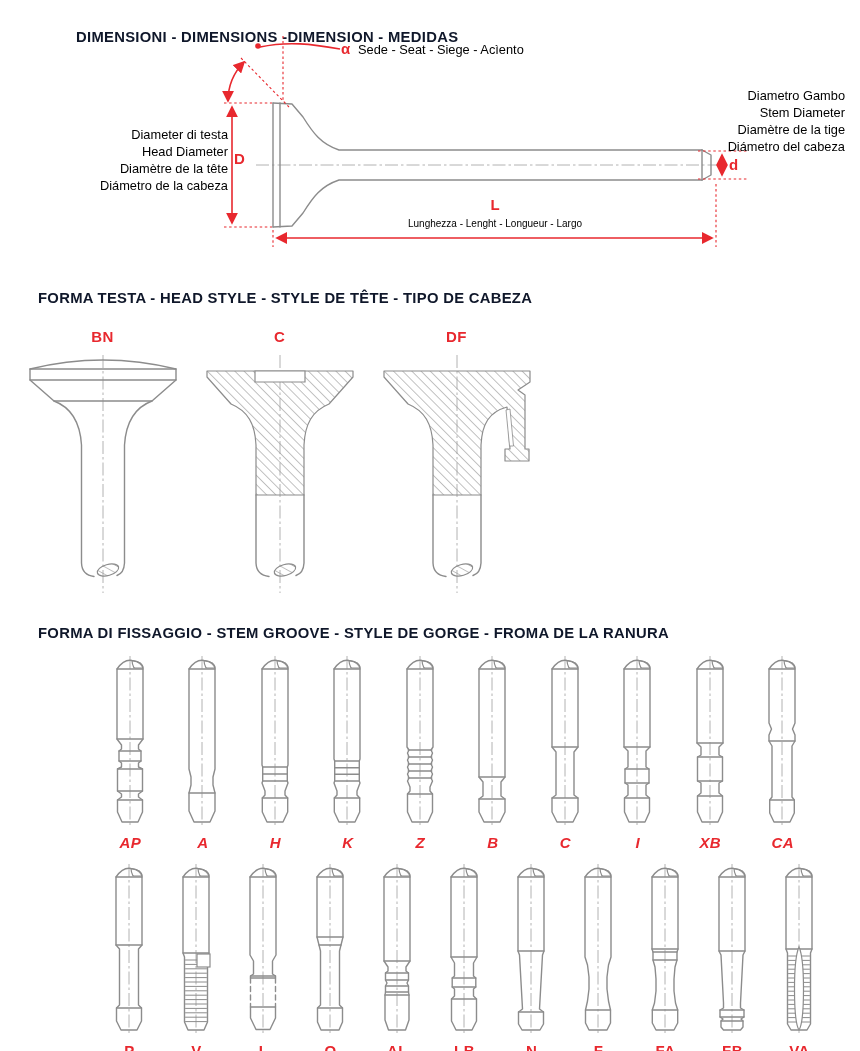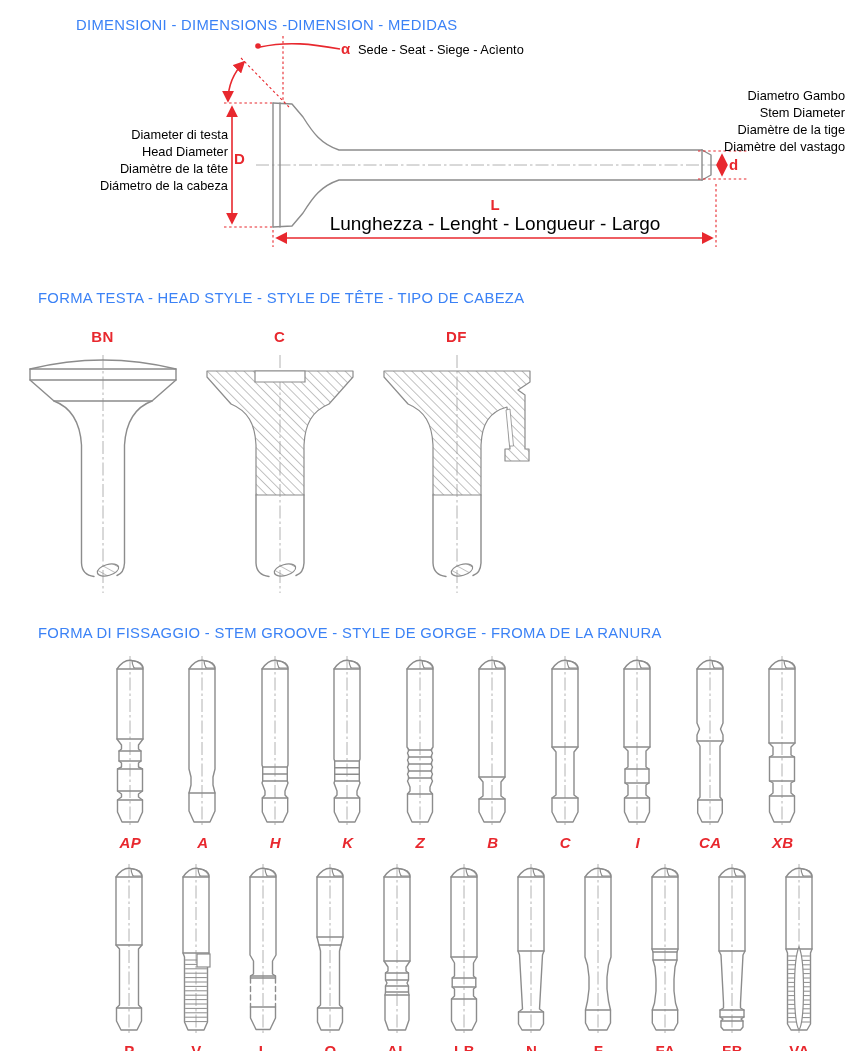--- a/index.html
+++ b/index.html
@@ -1,19 +1,19 @@
 <!DOCTYPE html>
 <html><head>
 <meta charset="utf-8">
 <style>
   html,body{margin:0;padding:0;}
   body{width:860px;height:1051px;background:#ffffff;overflow:hidden;
        font-family:"Liberation Sans",sans-serif;-webkit-font-smoothing:antialiased;}
-  .sec-title{position:relative;margin:4px 0 0 38px;font-size:14.8px;font-weight:normal;
-             letter-spacing:.3px;color:#3b82f6;}
+  .sec-title{position:relative;margin:16px 0 0 38px;font-size:14.8px;font-weight:bold;
+             letter-spacing:.3px;color:#0f172a;}
   
   #dims{position:relative;width:860px;height:268px;}
   #dims .t{position:absolute;left:38px;top:13px;}
   #dims svg{position:absolute;left:0;top:0;}
   .dim-label{position:absolute;color:#000000;font-size:12.8px;line-height:17px;}
   .dim-letter{position:absolute;color:#e8282e;font-size:15px;font-weight:bold;}
   .ralign{text-align:right;}
   .calign{text-align:center;}
   
   svg .outline{fill:none;stroke:#8c8c8c;stroke-width:1.4;stroke-linejoin:round;stroke-linecap:round;}
@@ -93,26 +93,26 @@
     <span>Head Diameter</span><br>
     <span>Diamètre de la tête</span><br>
     <span>Diámetro de la cabeza</span>
   </div>
   <div class="dim-letter" style="left:234px;top:150px;">D</div>
 
   <div class="dim-label ralign" style="right:15px;top:76px;width:220px;margin-top:11px;">
     <span>Diametro Gambo</span><br>
     <span>Stem Diameter</span><br>
     <span>Diamètre de la tige</span><br>
-    <span>Diamètre del vastago</span>
+    <span>Diámetro del cabeza</span>
   </div>
   <div class="dim-letter" style="left:729px;top:156px;">d</div>
 
   <div class="dim-letter calign" style="left:275px;top:196px;width:440px;">L</div>
-  <div class="dim-label calign" style="left:275px;top:215px;width:440px;font-size:19px;">Lunghezza - Lenght - Longueur - Largo</div>
+  <div class="dim-label calign" style="left:275px;top:215px;width:440px;font-size:10px;">Lunghezza - Lenght - Longueur - Largo</div>
 </div>
 
 <div class="sec-title" id="t2">FORMA TESTA - HEAD STYLE - STYLE DE TÊTE - TIPO DE CABEZA</div>
 
 <div id="heads">
   <div class="head-cell">
     <div class="head-label">BN</div>
     <svg width="170" height="250" viewBox="0 0 170 250">
       <line class="cl" x1="85" y1="6" x2="85" y2="244"></line>
       <path class="outline" d="M12,20 Q85,2 158,20"></path>
@@ -223,36 +223,36 @@
         <path d="M15,16 L15,94 L19,98 L19,114 L16,116 L16,130 L19,132 L19,142 L15.5,145 L15.5,159 L20,169 L36,169 L40.5,159 L40.5,145 L37,142 L37,132 L40,130 L40,116 L37,114 L37,98 L41,94 L41,16 Z" class="outline"></path>
         <line x1="15" y1="94" x2="41" y2="94" class="outline" stroke-width="1.1"></line>
         <line x1="16" y1="116" x2="40" y2="116" class="outline" stroke-width="1.1"></line>
         <line x1="16" y1="130" x2="40" y2="130" class="outline" stroke-width="1.1"></line>
         <line x1="15.5" y1="145" x2="40.5" y2="145" class="outline" stroke-width="1.1"></line>
         <path d="M15,16 Q22,6 30,7.5 Q41,9 41,16" class="outline" stroke-width="1.1"></path>
         <path d="M30,7.5 Q41,9 41,15 L32,15 Q30,11 30,7.5 Z" class="hatchfill" stroke-width="0.8"></path>
       </svg><span class="groove-label">I</span></div>
   <div class="g-cell"><svg width="57" height="175" viewBox="0 0 57 175">
         <line x1="28" y1="3" x2="28" y2="173" class="cl"></line>
-        <path d="M15,16 L15,70 L17.5,76 L15,82 L15,88 L18,93 L18,144 L15.7,147 L15.7,160 L20,169 L36,169 L40.3,160 L40.3,147 L38,144 L38,93 L41,88 L41,82 L38.5,76 L41,70 L41,16 Z" class="outline"></path>
-        <line x1="15" y1="88" x2="41" y2="88" class="outline" stroke-width="1.1"></line>
-        <line x1="15.7" y1="147" x2="40.3" y2="147" class="outline" stroke-width="1.1"></line>
-        <path d="M15,16 Q22,6 30,7.5 Q41,9 41,16" class="outline" stroke-width="1.1"></path>
-        <path d="M30,7.5 Q41,9 41,15 L32,15 Q30,11 30,7.5 Z" class="hatchfill" stroke-width="0.8"></path>
-      </svg><span class="groove-label">CA</span></div>
-  <div class="g-cell"><svg width="57" height="175" viewBox="0 0 57 175">
-        <line x1="28" y1="3" x2="28" y2="173" class="cl"></line>
         <path d="M15,16 L15,90 L19,94 L19,102 L15.5,104 L15.5,128 L19,130 L19,140 L15.5,143 L15.5,159 L20,169 L36,169 L40.5,159 L40.5,143 L37,140 L37,130 L40.5,128 L40.5,104 L37,102 L37,94 L41,90 L41,16 Z" class="outline"></path>
         <line x1="15" y1="90" x2="41" y2="90" class="outline" stroke-width="1.1"></line>
         <line x1="15.5" y1="104" x2="40.5" y2="104" class="outline" stroke-width="1.1"></line>
         <line x1="15.5" y1="128" x2="40.5" y2="128" class="outline" stroke-width="1.1"></line>
         <line x1="15.5" y1="143" x2="40.5" y2="143" class="outline" stroke-width="1.1"></line>
         <path d="M15,16 Q22,6 30,7.5 Q41,9 41,16" class="outline" stroke-width="1.1"></path>
         <path d="M30,7.5 Q41,9 41,15 L32,15 Q30,11 30,7.5 Z" class="hatchfill" stroke-width="0.8"></path>
       </svg><span class="groove-label">XB</span></div>
+  <div class="g-cell"><svg width="57" height="175" viewBox="0 0 57 175">
+        <line x1="28" y1="3" x2="28" y2="173" class="cl"></line>
+        <path d="M15,16 L15,70 L17.5,76 L15,82 L15,88 L18,93 L18,144 L15.7,147 L15.7,160 L20,169 L36,169 L40.3,160 L40.3,147 L38,144 L38,93 L41,88 L41,82 L38.5,76 L41,70 L41,16 Z" class="outline"></path>
+        <line x1="15" y1="88" x2="41" y2="88" class="outline" stroke-width="1.1"></line>
+        <line x1="15.7" y1="147" x2="40.3" y2="147" class="outline" stroke-width="1.1"></line>
+        <path d="M15,16 Q22,6 30,7.5 Q41,9 41,16" class="outline" stroke-width="1.1"></path>
+        <path d="M30,7.5 Q41,9 41,15 L32,15 Q30,11 30,7.5 Z" class="hatchfill" stroke-width="0.8"></path>
+      </svg><span class="groove-label">CA</span></div>
 </div>
 
 <div id="grow2">
   <div class="g-cell"><svg width="57" height="175" viewBox="0 0 57 175">
         <line x1="28" y1="3" x2="28" y2="173" class="cl"></line>
         <path d="M15,16 L15,84 L18.5,88 L18.5,144 L15.5,147 L15.5,160 L20,169 L36,169 L40.5,160 L40.5,147 L37.5,144 L37.5,88 L41,84 L41,16 Z" class="outline"></path>
         <line x1="15" y1="84" x2="41" y2="84" class="outline" stroke-width="1.1"></line>
         <line x1="15.5" y1="147" x2="40.5" y2="147" class="outline" stroke-width="1.1"></line>
         <path d="M15,16 Q22,6 30,7.5 Q41,9 41,16" class="outline" stroke-width="1.1"></path>
         <path d="M30,7.5 Q41,9 41,15 L32,15 Q30,11 30,7.5 Z" class="hatchfill" stroke-width="0.8"></path>

